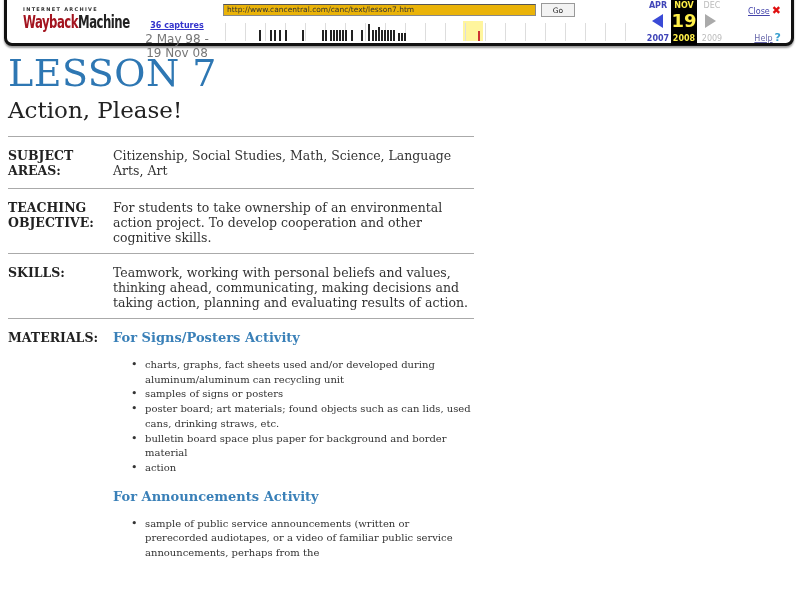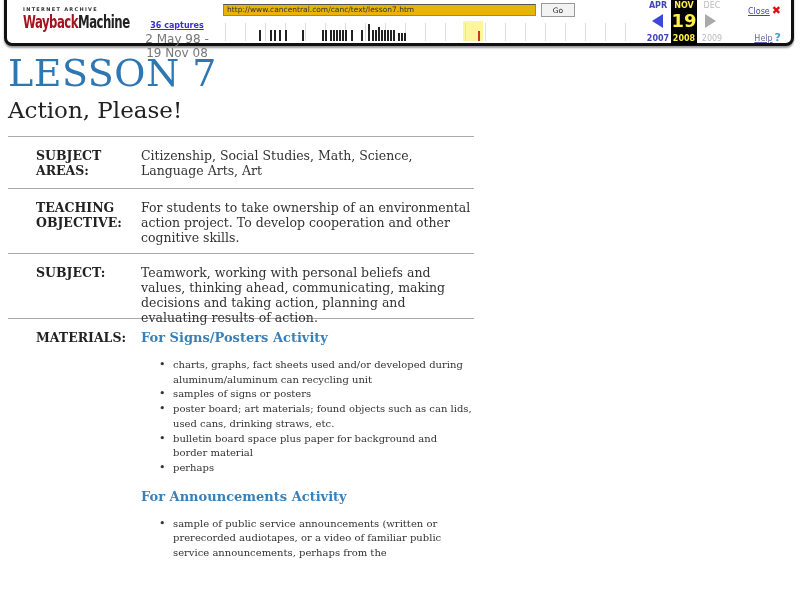--- a/index.html
+++ b/index.html
@@ -50,21 +50,21 @@
   .wm-close .x { color: #e01010; font-weight: bold; font-size: 11px; margin-left: 2px; }
   .wm-help { position: absolute; right: 10px; top: 32px; font-size: 8px; }
   .wm-help a { color: #66a; text-decoration: underline; }
   .wm-help .q { color: #3aa0d0; font-weight: bold; font-size: 11px; margin-left: 2px; }
 
   
   #content { position: absolute; left: 8px; top: 52px; width: 466px; }
   .lesson-num { font-size: 38px; color: #2e77b3; line-height: 42px; letter-spacing: 0.5px; margin: 0; font-weight: normal; }
   .lesson-title { font-size: 23px; color: #222; line-height: 28px; margin: 2px 0 12px 0; font-weight: normal; }
   .section { border-top: 1px solid #aaa; display: flex; }
-  .section .label { width: 105px; font-weight: bold; font-size: 12.5px; line-height: 15px; color: #222; margin-left: 28px; }
+  .section .label { width: 105px; font-weight: bold; font-size: 12.5px; line-height: 15px; color: #222; }
   .section .val { flex: 1; font-size: 12.5px; line-height: 15px; color: #333; }
   .sec-subject { margin-top: 9px; padding-top: 11px; height: 40px; }
   .sec-teaching { padding-top: 11px; height: 53px; }
   .sec-skills { padding-top: 11px; height: 53px; }
   .sec-materials { padding-top: 11px; }
   .act-head { color: #3a80b8; font-weight: bold; font-size: 13px; line-height: 16px; }
   ul.mat { margin: 12px 0 0 0; padding-left: 22px; list-style: none; }
   ul.mat li { position: relative; padding-left: 10px; line-height: 14.7px; font-size: 10px; color: #333; }
   ul.mat li::before { content: "•"; position: absolute; left: -4px; top: 0; font-size: 11px; color: #333; }
   .act-head.second { margin-top: 13px; }
@@ -167,33 +167,33 @@
 
   <div class="section sec-subject">
     <div class="label">SUBJECT AREAS:</div>
     <div class="val">Citizenship, Social Studies, Math, Science, Language Arts, Art</div>
   </div>
   <div class="section sec-teaching">
     <div class="label">TEACHING OBJECTIVE:</div>
     <div class="val">For students to take ownership of an environmental action project. To develop cooperation and other cognitive skills.</div>
   </div>
   <div class="section sec-skills">
-    <div class="label">SUBJECT:</div>
+    <div class="label">SKILLS:</div>
     <div class="val">Teamwork, working with personal beliefs and values, thinking ahead, communicating, making decisions and taking action, planning and evaluating results of action.</div>
   </div>
   <div class="section sec-materials">
     <div class="label">MATERIALS:</div>
     <div class="val">
       <div class="act-head">For Signs/Posters Activity</div>
       <ul class="mat">
         <li>charts, graphs, fact sheets used and/or developed during aluminum/aluminum can recycling unit</li>
         <li>samples of signs or posters</li>
         <li>poster board; art materials; found objects such as can lids, used cans, drinking straws, etc.</li>
         <li>bulletin board space plus paper for background and border material</li>
-        <li>perhaps</li>
+        <li>action</li>
       </ul>
       <div class="act-head second">For Announcements Activity</div>
       <ul class="mat">
         <li>sample of public service announcements (written or prerecorded audiotapes, or a video of familiar public service announcements, perhaps from the</li>
       </ul>
     </div>
   </div>
 </div>
 
 </body></html>

